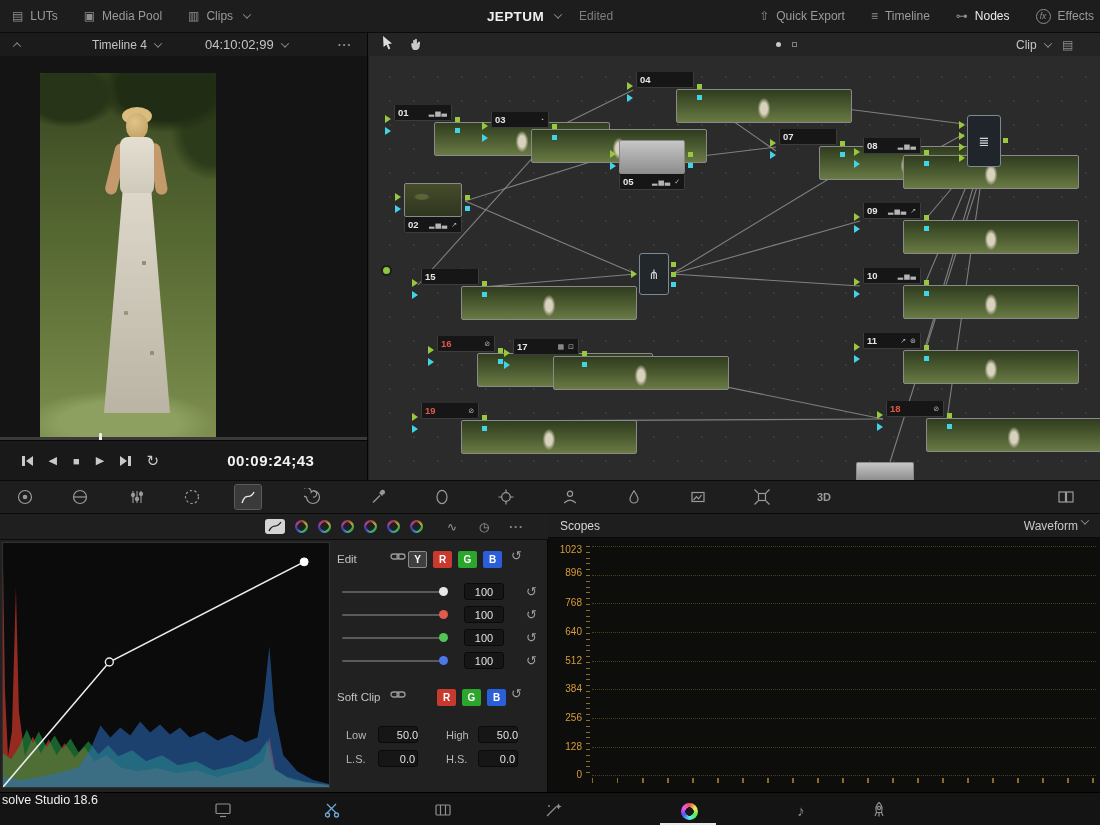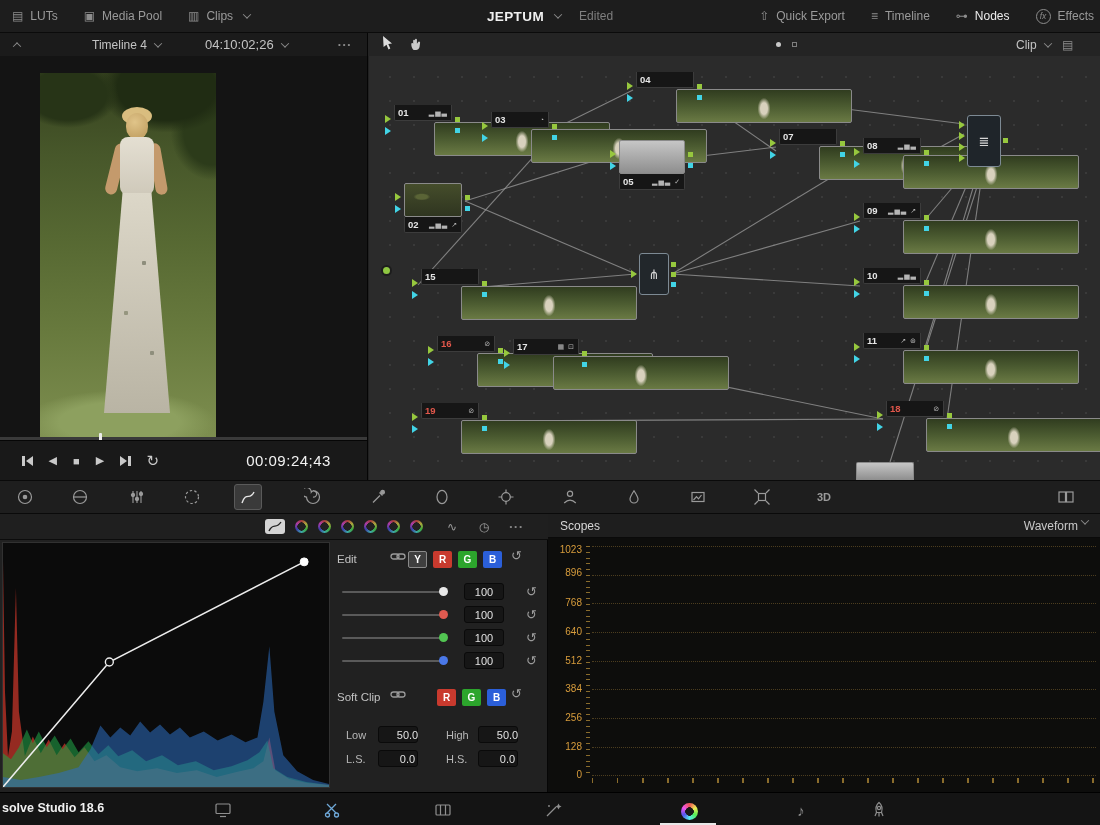--- a/index.html
+++ b/index.html
@@ -58,21 +58,21 @@
                     linear-gradient(180deg,#dcd7c8,#b9b4a4);}
   .scrubline{position:absolute;left:0;right:0;top:381px;height:3px;background:#3a3a3a;}
   .playhead{position:absolute;left:99px;top:377px;width:3px;height:11px;background:#ececec;border-radius:1px;}
   .transport{position:absolute;left:0;right:0;bottom:0;height:40px;background:#191919;border-top:1px solid #060606;
              display:flex;align-items:center;gap:16px;padding-left:22px;}
   .ticon{color:#c9c9c9;font-size:11px;display:inline-flex;align-items:center;gap:1px;cursor:default;}
   .ticon.loop{font-size:15px;}
   .ticon .bar{display:inline-block;width:2.5px;height:10px;background:#c9c9c9;}
   .tril{display:inline-block;width:0;height:0;border-top:5px solid transparent;border-bottom:5px solid transparent;border-right:7px solid #c9c9c9;}
   .trir{display:inline-block;width:0;height:0;border-top:5px solid transparent;border-bottom:5px solid transparent;border-left:7px solid #c9c9c9;}
-  .tc{margin-left:71px;color:#f2f2f2;font-weight:normal;font-size:15px;letter-spacing:.5px;}
+  .tc{margin-left:52px;color:#f2f2f2;font-weight:bold;font-size:15px;letter-spacing:.5px;}
 
   
   .nodegraph{position:absolute;left:369px;top:56px;width:731px;height:424px;overflow:hidden;background-color:#2b2b2b;
              background-image:radial-gradient(circle,#3a3a3a 1px,transparent 1.3px);background-size:24px 24px;background-position:9px 9px;}
   .nodegraph svg{position:absolute;left:0;top:0;}
   .nodegraph svg line{stroke:#9c9c9c;stroke-width:1.1;opacity:.75;}
   .node{position:absolute;width:58px;z-index:2;}
   .node .thumb{height:34px;border:1px solid #8a8a8a;border-radius:2px;}
   .thumb.photo{background:radial-gradient(9px 15px at 50% 58%,#d8d1bd 0 38%,rgba(0,0,0,0) 72%),
                linear-gradient(180deg,#303c1f,#4c5c31 52%,#6a7a44);}
@@ -156,21 +156,21 @@
   .scopebody{position:relative;height:254px;}
   .wlabel{position:absolute;left:0;width:34px;text-align:right;color:#d79c3c;font-size:10px;}
   .wline{position:absolute;left:44px;right:4px;height:0;border-top:1px dotted rgba(205,160,70,.33);}
   .wruler-l{position:absolute;left:38px;top:8px;width:4px;height:230px;
             background:repeating-linear-gradient(180deg,#8a6c2c 0 1px,transparent 1px 5.8px);}
   .wruler-b{position:absolute;left:44px;right:4px;top:240px;height:5px;
             background:repeating-linear-gradient(90deg,#8a6c2c 0 1.5px,transparent 1.5px 25px);}
 
   
   .pagebar{position:absolute;left:0;top:792px;width:1100px;height:33px;background:#141414;border-top:1px solid #000;}
-  .version{position:absolute;left:2px;top:8px;color:#f0f0f0;font-weight:bold;font-size:12.5px;white-space:nowrap;}
+  .version{position:absolute;left:2px;top:0;color:#f0f0f0;font-weight:normal;font-size:12.5px;white-space:nowrap;}
   .pageicon{position:absolute;top:6px;width:22px;height:22px;display:flex;align-items:center;justify-content:center;color:#8f8f8f;}
   .colorwheel{width:17px;height:17px;border-radius:50%;
       background:radial-gradient(circle,#1a1a1a 0 34%,transparent 36%),
                  conic-gradient(#e55,#ee5,#5e5,#5ee,#55e,#e5e,#e55);}
   .pgunderline{position:absolute;left:660px;top:30px;width:56px;height:2px;background:#e8e8e8;}
   .note{font-size:15px;}
 </style>
 </head>
 <body>
 
@@ -220,21 +220,21 @@
   </header>
 
   <div class="subbar">
     <div class="sb-left">
       <span class="chev up" style="position:absolute;left:10px;"></span>
       <div class="sb-item" style="position:absolute;left:92px;">
         <span>Timeline 4</span>
         <span class="chev"></span>
       </div>
       <div class="sb-item" style="position:absolute;left:205px;font-size:13px;">
-        <span>04:10:02;26</span>
+        <span>04:10:02;99</span>
         <span class="chev"></span>
       </div>
       <span style="position:absolute;left:338px;color:#8d8d8d;font-size:8px;letter-spacing:2px;">•••</span>
     </div>
     <div class="sb-right">
       <span style="position:absolute;left:14px;">
         <svg width="14" height="15" viewBox="0 0 14 15">
             <path d="M1,0 L10,7.4 L6.3,8 L8.3,12.6 L6.5,13.4 L4.5,8.8 L1.6,11 Z" fill="#dcdcdc"></path>
           </svg>
       </span>

